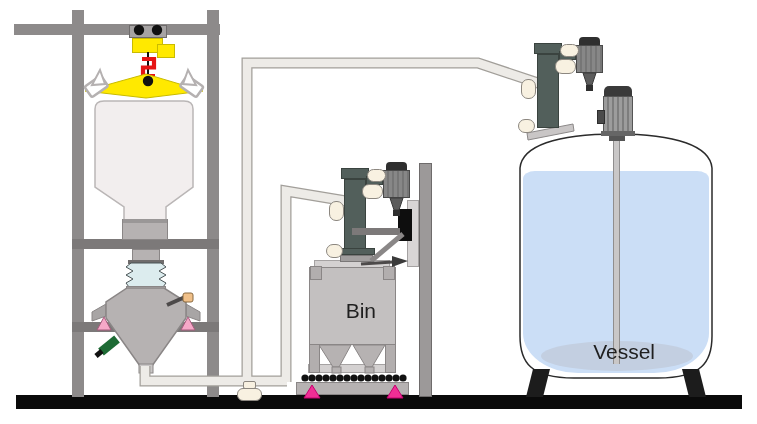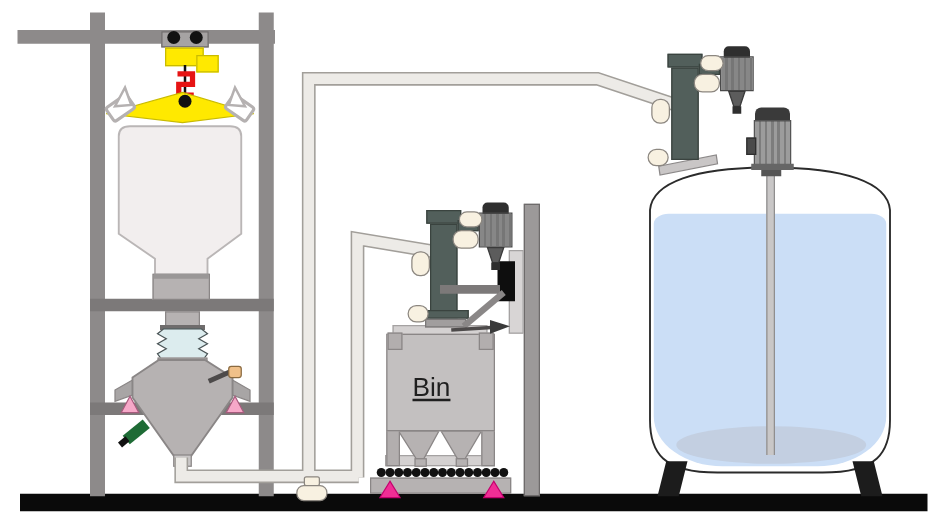--- a/index.html
+++ b/index.html
@@ -6,21 +6,21 @@
   #canvas{position:relative;width:757px;height:424px;background:#fff;overflow:hidden;
           font-family:"Liberation Sans",sans-serif;}
   .abs{position:absolute;}
   .svgabs{position:absolute;left:0;top:0;pointer-events:none;}
   .post{background:var(--c-frame,#8d8a8a);}
   .beam{background:var(--c-frame,#8d8a8a);}
   .beamdark{background:var(--c-frameDark,#7c7979);}
   .equip{background:var(--c-equip,#b6b2b2);border:1px solid var(--c-equipStroke,#8a8686);box-sizing:border-box;}
   .cream{background:var(--c-cream,#f8f1e1);border:1px solid var(--c-creamStroke,#8c8780);box-sizing:border-box;border-radius:7px;}
   .slate{background:var(--c-slate,#525f5b);border:1px solid var(--c-slateDark,#3a433f);box-sizing:border-box;}
-  .lbl{color:var(--c-text,#1f1f1f);text-align:left;text-decoration:underline;}
+  .lbl{color:var(--c-text,#1f1f1f);text-align:right;}
 </style>
 </head>
 <body>
 
 <div id="canvas">
 
   <div class="abs" style="left:16px;top:395px;width:726px;height:14px;background:var(--c-floor,#0a0a0a);"></div>
 
   <div class="abs post" style="left:72px;top:10px;width:12px;height:387px;"></div>
   <div class="abs post" style="left:207px;top:10px;width:12px;height:387px;"></div>
@@ -153,20 +153,21 @@
   <svg class="svgabs" width="757" height="424">
     <path d="M520,168 C522,146 556,134 616,134 C676,134 710,146 712,168 L712,336 C712,362 702,378 658,378 L574,378 C530,378 520,362 520,336 Z" style="fill:#ffffff;stroke:var(--c-vesselStroke,#2b2b2b);stroke-width:1.5"></path>
     <polygon points="533,369 550,369 543,397 526,397" fill="#1c1c1c"></polygon>
     <polygon points="682,369 699,369 706,397 689,397" fill="#1c1c1c"></polygon>
   </svg>
   <div class="abs" style="left:523px;top:171px;width:186px;height:202px;background:var(--c-liquid,#cbdef6);
               border-radius:12px 12px 55px 55px / 8px 8px 40px 40px;overflow:hidden;">
     <div class="abs" style="left:18px;top:170px;width:152px;height:30px;border-radius:50%;background:var(--c-dish,#c3cfe1);"></div>
   </div>
   <div class="abs" style="left:613px;top:134px;width:7px;height:230px;background:#c9c7c7;border-left:1px solid #908e8e;border-right:1px solid #908e8e;box-sizing:border-box;"></div>
+  <div class="abs lbl" style="left:571px;top:340px;width:84px;height:24px;font-size:21px;line-height:24px;">Vessel</div>
 
   <div class="abs" style="left:604px;top:86px;width:28px;height:12px;background:var(--c-motorDark,#3a3a3a);border-radius:5px 5px 0 0;"></div>
   <div class="abs" style="left:603px;top:96px;width:30px;height:37px;background:repeating-linear-gradient(90deg,var(--c-motor,#9c9c9c) 0 3px,#7d7d7d 3px 5px);border:1px solid #555;box-sizing:border-box;"></div>
   <div class="abs" style="left:597px;top:110px;width:8px;height:14px;background:#4a4a4a;border:1px solid #2e2e2e;box-sizing:border-box;"></div>
   <div class="abs" style="left:601px;top:131px;width:34px;height:5px;background:#666;"></div>
   <div class="abs" style="left:609px;top:136px;width:16px;height:5px;background:#555;"></div>
 
   <svg class="svgabs" width="757" height="424">
     <polygon points="527,133 573,124 574,131 528,140" style="fill:var(--c-equipLight,#c9c6c6);stroke:#8c8989"></polygon>
   </svg>

